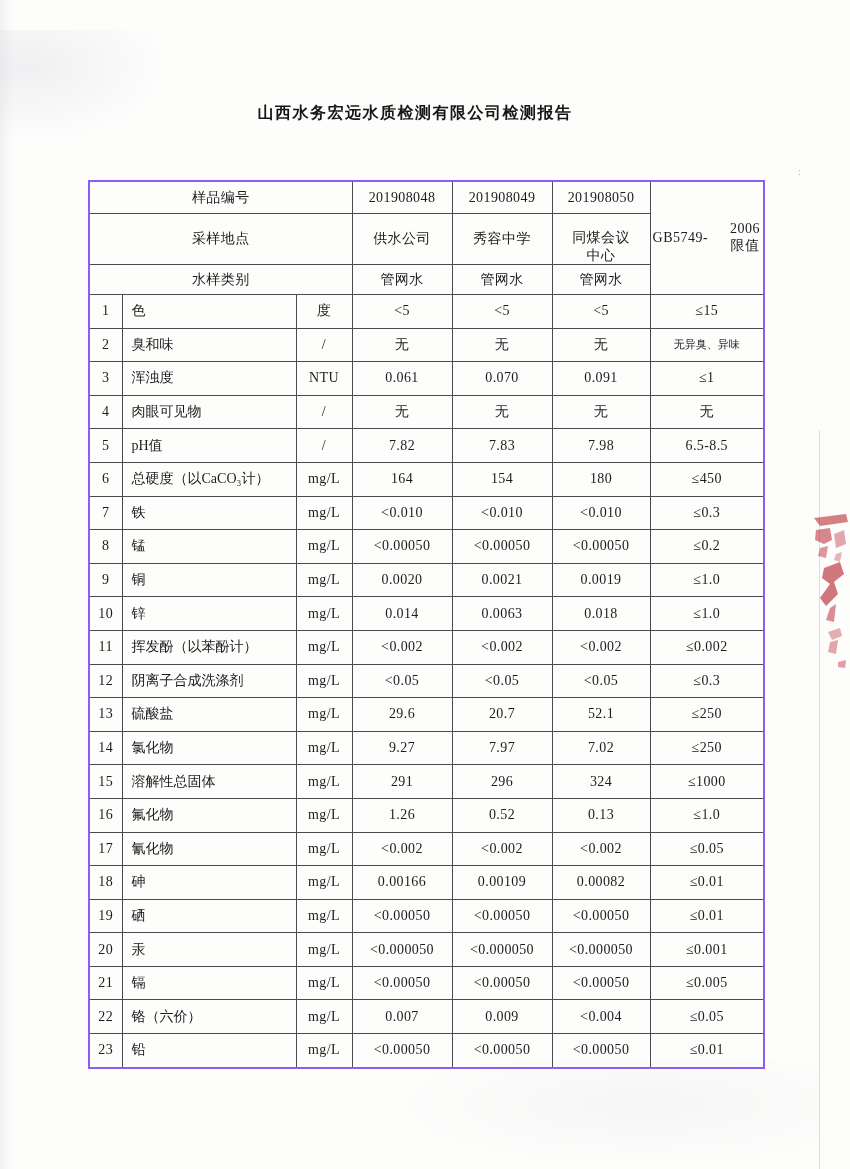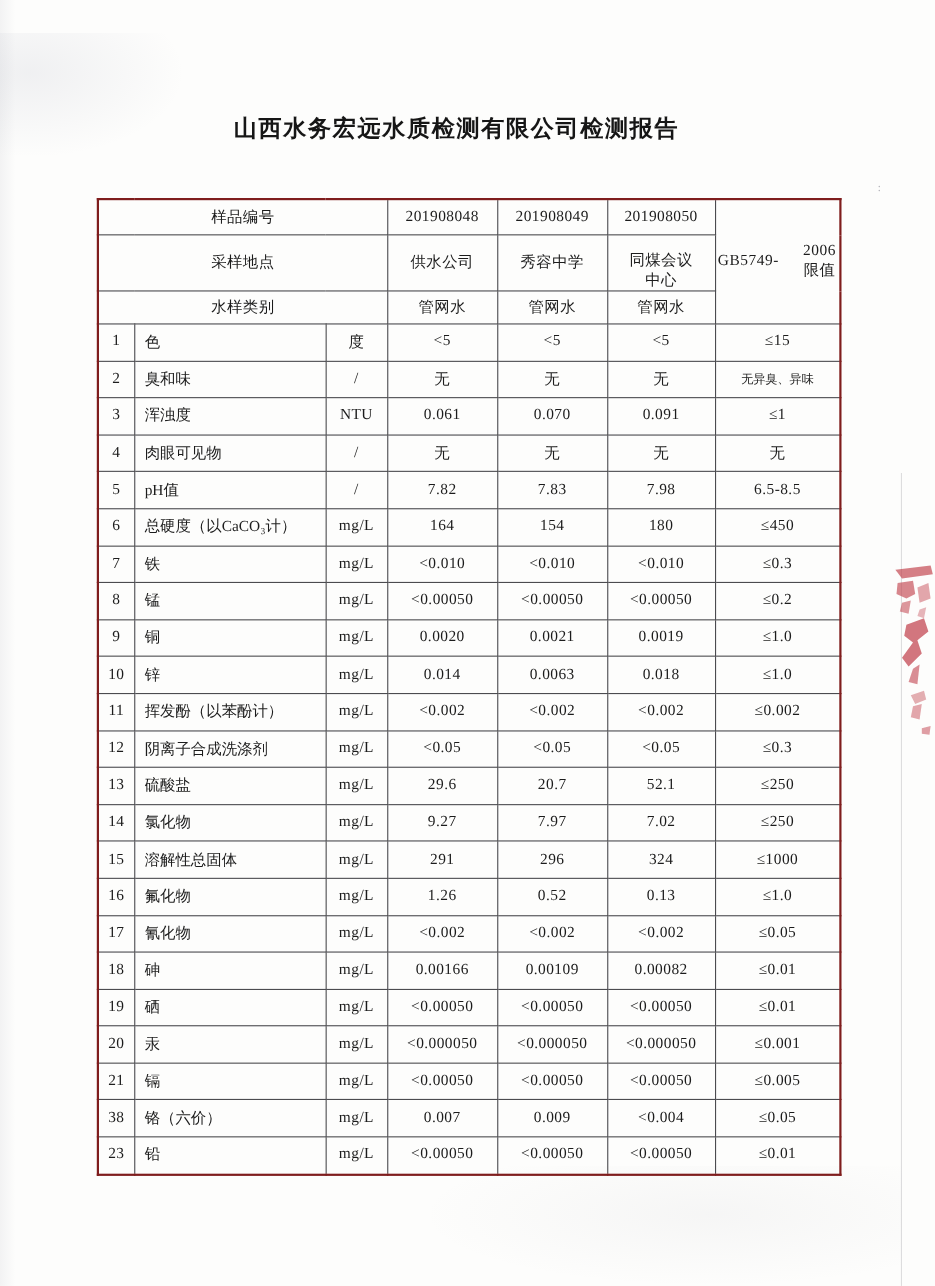--- a/index.html
+++ b/index.html
@@ -37,42 +37,42 @@
     pointer-events: none;
   }
   .artifact-speck {
     position: absolute; left: 798px; top: 166px;
     font-size: 10px; color: #8a8a96; opacity: 0.7;
   }
   .title {
     position: absolute; left: 70px; top: 103px; width: 690px;
     margin: 0; text-align: center;
     font-family: "Liberation Sans", sans-serif;
-    font-size: 21px; font-weight: bold; letter-spacing: 1.5px;
+    font-size: 16px; font-weight: bold; letter-spacing: 1.5px;
     color: #161616;
   }
   .meta {
     position: absolute; left: 88px; top: 147px; width: 675px;
     display: flex; justify-content: space-between; align-items: baseline;
     font-family: "Liberation Sans", sans-serif;
     font-size: 15px; font-weight: bold; color: #141414;
   }
   .report-table {
     position: absolute; left: 88px; top: 180px; width: 675px;
     border-collapse: collapse; table-layout: fixed;
     font-size: 14px; color: #1c1c1c;
   }
   .report-table td {
     border: 1px solid #4b4b4f;
     text-align: center; vertical-align: middle;
     padding: 0 2px;
     letter-spacing: 0.4px;
     overflow: hidden;
   }
-  .report-table { border: 2px solid #7f1d1d; }
+  .report-table { border: 2px solid #8b5cf6; }
   thead tr.h1 td { height: 31px; }
   thead tr.h2 td { height: 43px; }
   thead tr.h3 td { height: 29px; }
   tbody td { height: 32.6px; }
   tbody td.param { text-align: left; padding-left: 9px; letter-spacing: 0; }
   td.limit-head { vertical-align: middle; }
   td.limit-head .lh-inner {
     display: flex; flex-direction: row; gap: 21px; align-items: center;
     letter-spacing: 0.5px;
   }
@@ -316,21 +316,21 @@
         <tr>
           <td>21</td>
           <td class="param">镉</td>
           <td>mg/L</td>
           <td>&lt;0.00050</td>
           <td>&lt;0.00050</td>
           <td>&lt;0.00050</td>
           <td class="limit">≤0.005</td>
         </tr>
         <tr>
-          <td>38</td>
+          <td>22</td>
           <td class="param">铬（六价）</td>
           <td>mg/L</td>
           <td>0.007</td>
           <td>0.009</td>
           <td>&lt;0.004</td>
           <td class="limit">≤0.05</td>
         </tr>
         <tr>
           <td>23</td>
           <td class="param">铅</td>

